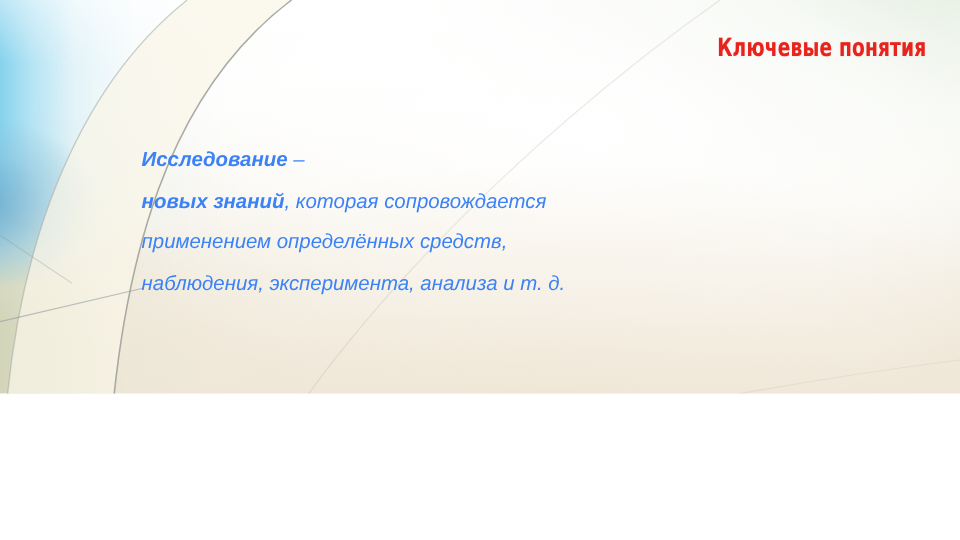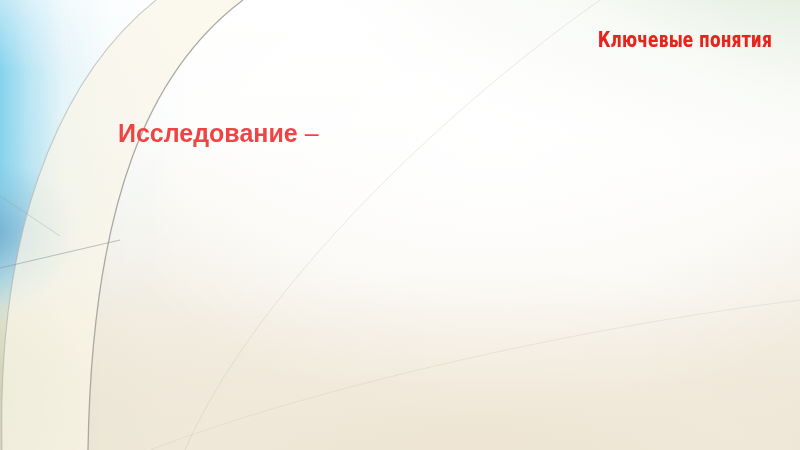--- a/index.html
+++ b/index.html
@@ -8,21 +8,21 @@
   }
   body {
     width: 800px;
     height: 450px;
     overflow: hidden;
     font-family: "Liberation Sans", sans-serif;
   }
   #slide {
     position: relative;
     width: 800px;
-    height: 450px;
+    height: 328px;
     overflow: hidden;
     background: #fdfbf6;
   }
 
   
   .bg-layer {
     position: absolute;
     inset: 0;
     pointer-events: none;
   }
@@ -122,24 +122,25 @@
     white-space: nowrap;
     text-shadow: 0 0 1px rgba(232,34,28,0.35);
   }
 
   
   #body-text {
     position: absolute;
     left: 118px;
     top: 116px;
     width: 640px;
-    color: #ef4444;
-    font-size: 25px;
+    color: #3b82f6;
+    font-size: 17px;
     line-height: 34.6px;
     white-space: nowrap;
+    font-style: italic;
   }
   #body-text .ln { display: block; }
   #body-text .b { font-weight: bold; }
 </style>
 </head>
 <body>
 
 <div id="slide">
 
   <div class="bg-layer" id="bg-base"></div>
@@ -163,15 +164,18 @@
     <path d="M 800,300 C 560,330 300,392 150,450" fill="none" stroke="#cfc8b6" stroke-opacity="0.35" stroke-width="1"></path>
 
     <path d="M 0,268 L 120,240" fill="none" stroke="#8f9aa0" stroke-opacity="0.60" stroke-width="1"></path>
     <path d="M 0,196 L 60,236" fill="none" stroke="#8f9aa0" stroke-opacity="0.35" stroke-width="1"></path>
   </svg>
 
   <div id="slide-title">Ключевые понятия</div>
 
   <div id="body-text">
       <span class="ln"><span class="b">Исследование</span><span> – </span></span>
+      <span class="ln"><span class="b">новых знаний</span><span>, которая сопровождается</span></span>
+      <span class="ln"><span>применением определённых средств,</span></span>
+      <span class="ln"><span>наблюдения, эксперимента, анализа и т. д.</span></span>
     </div>
 
 </div>
 
 </body></html>

